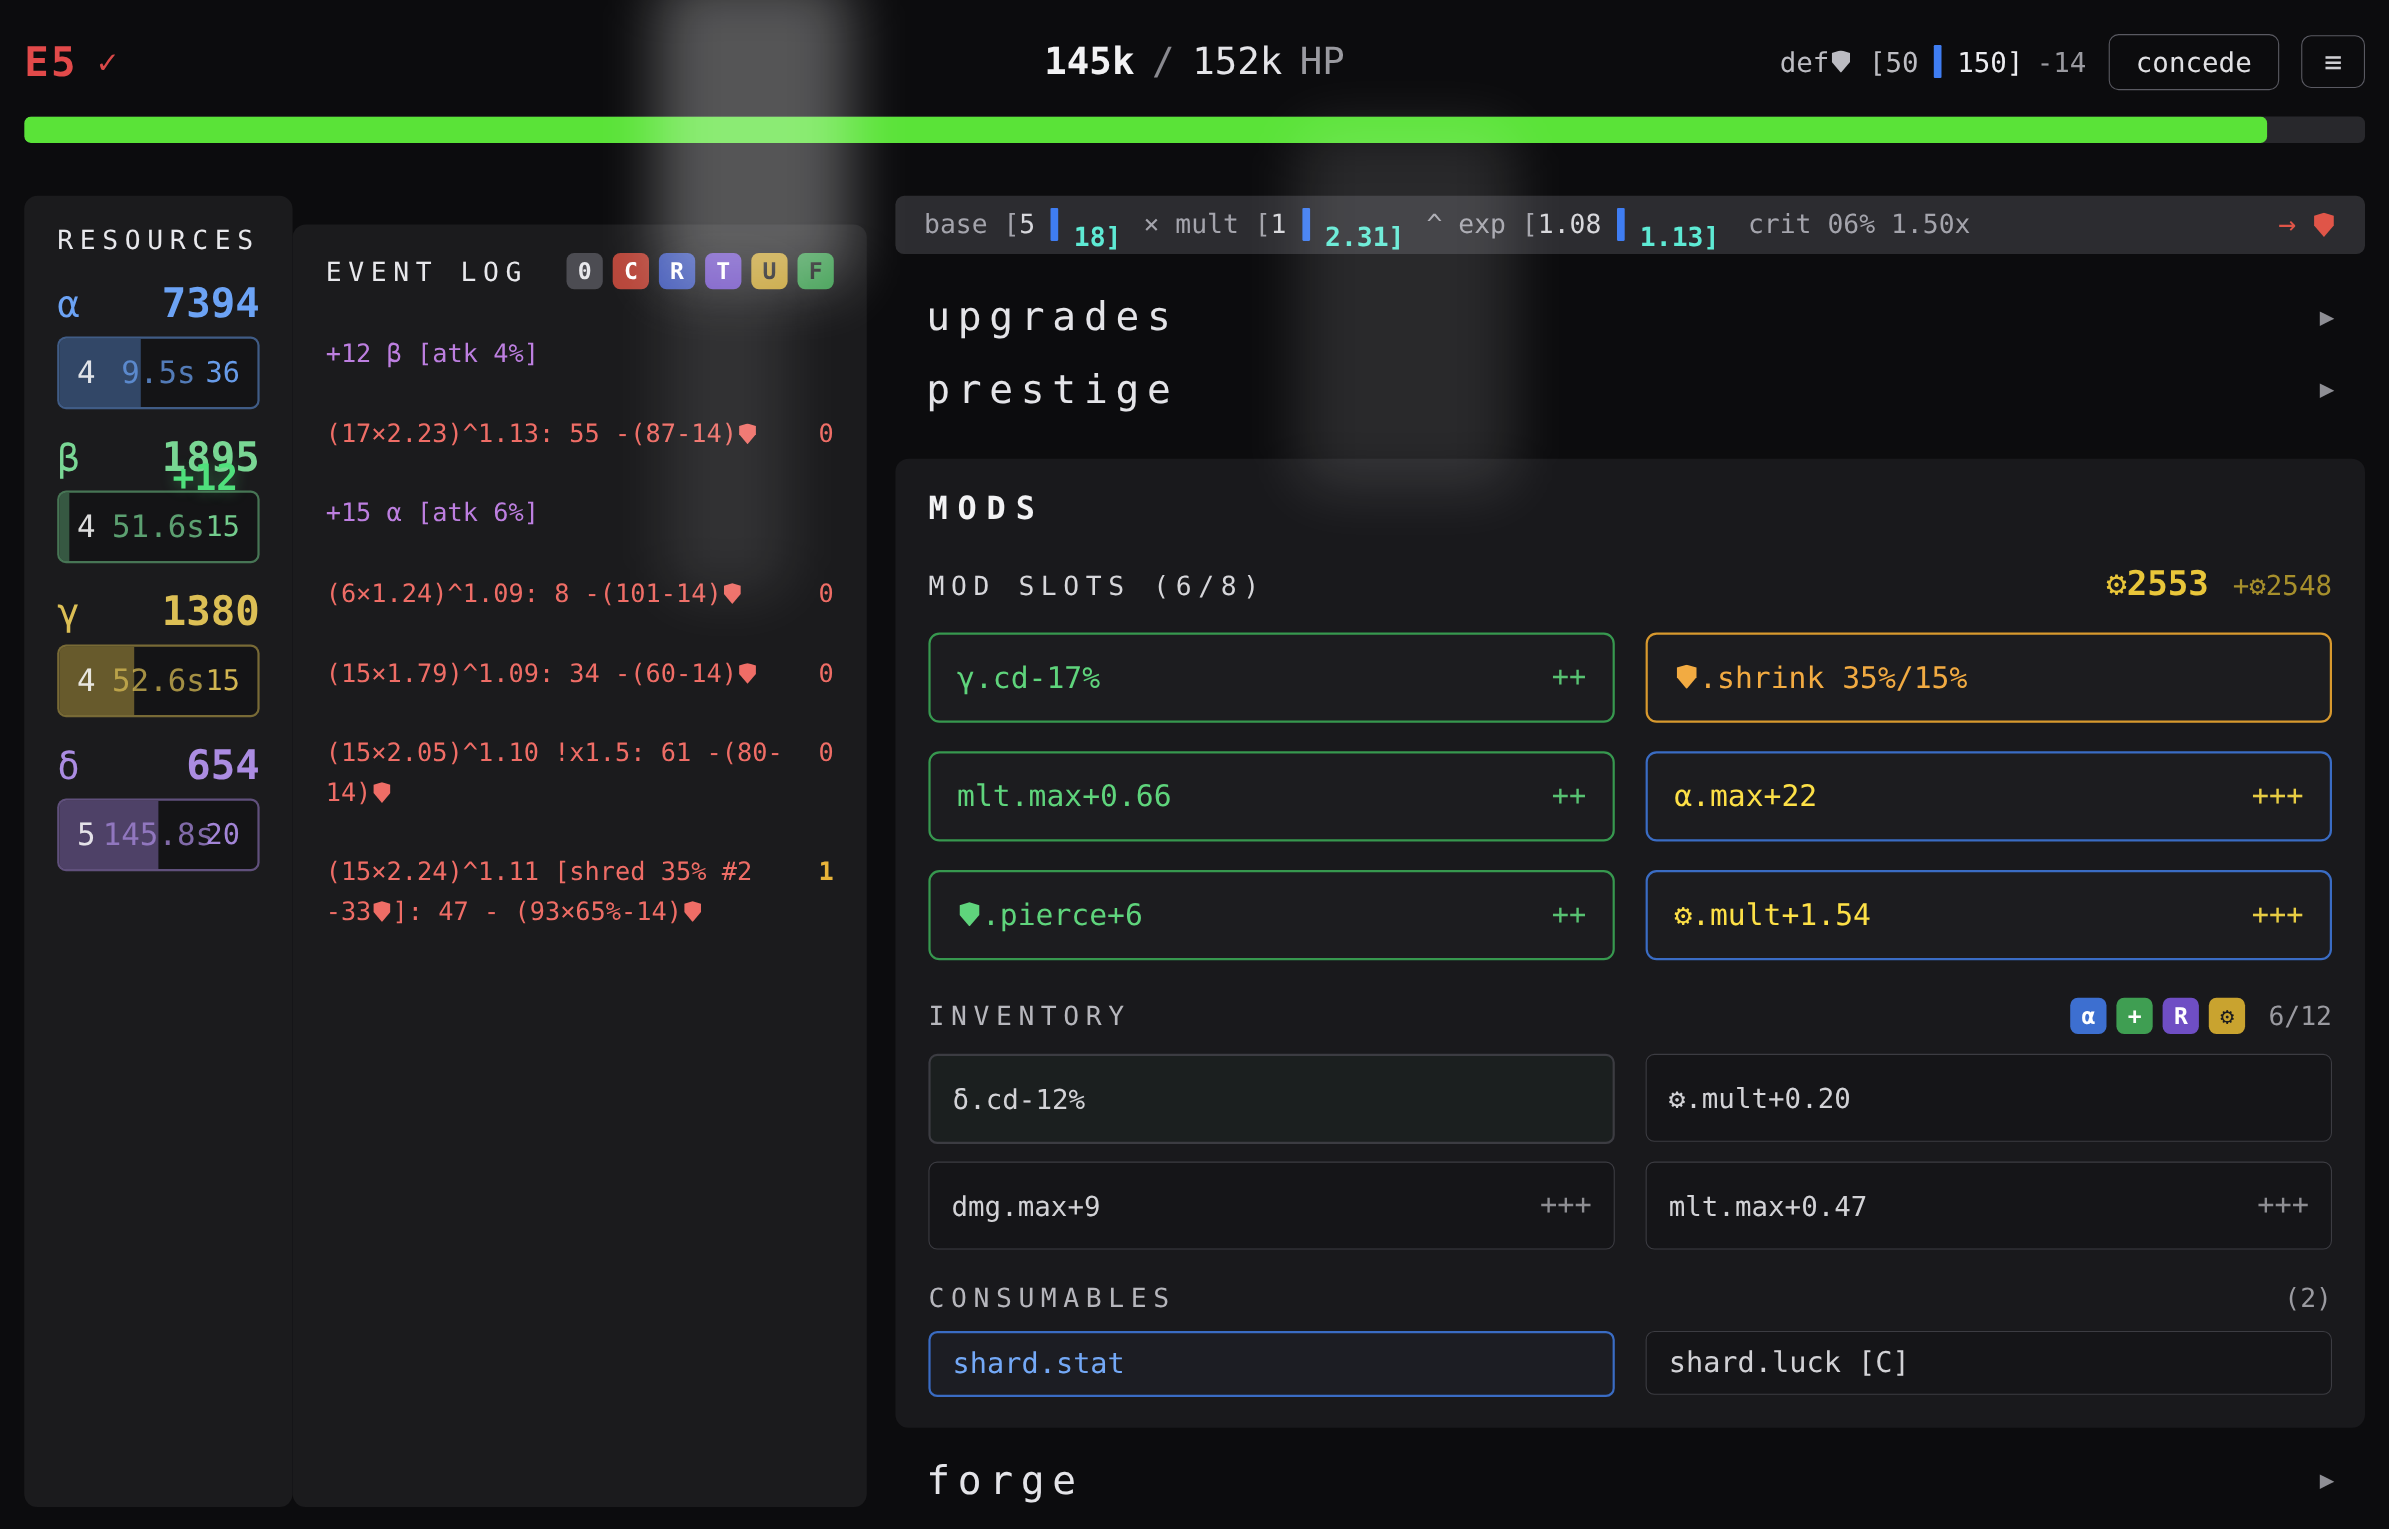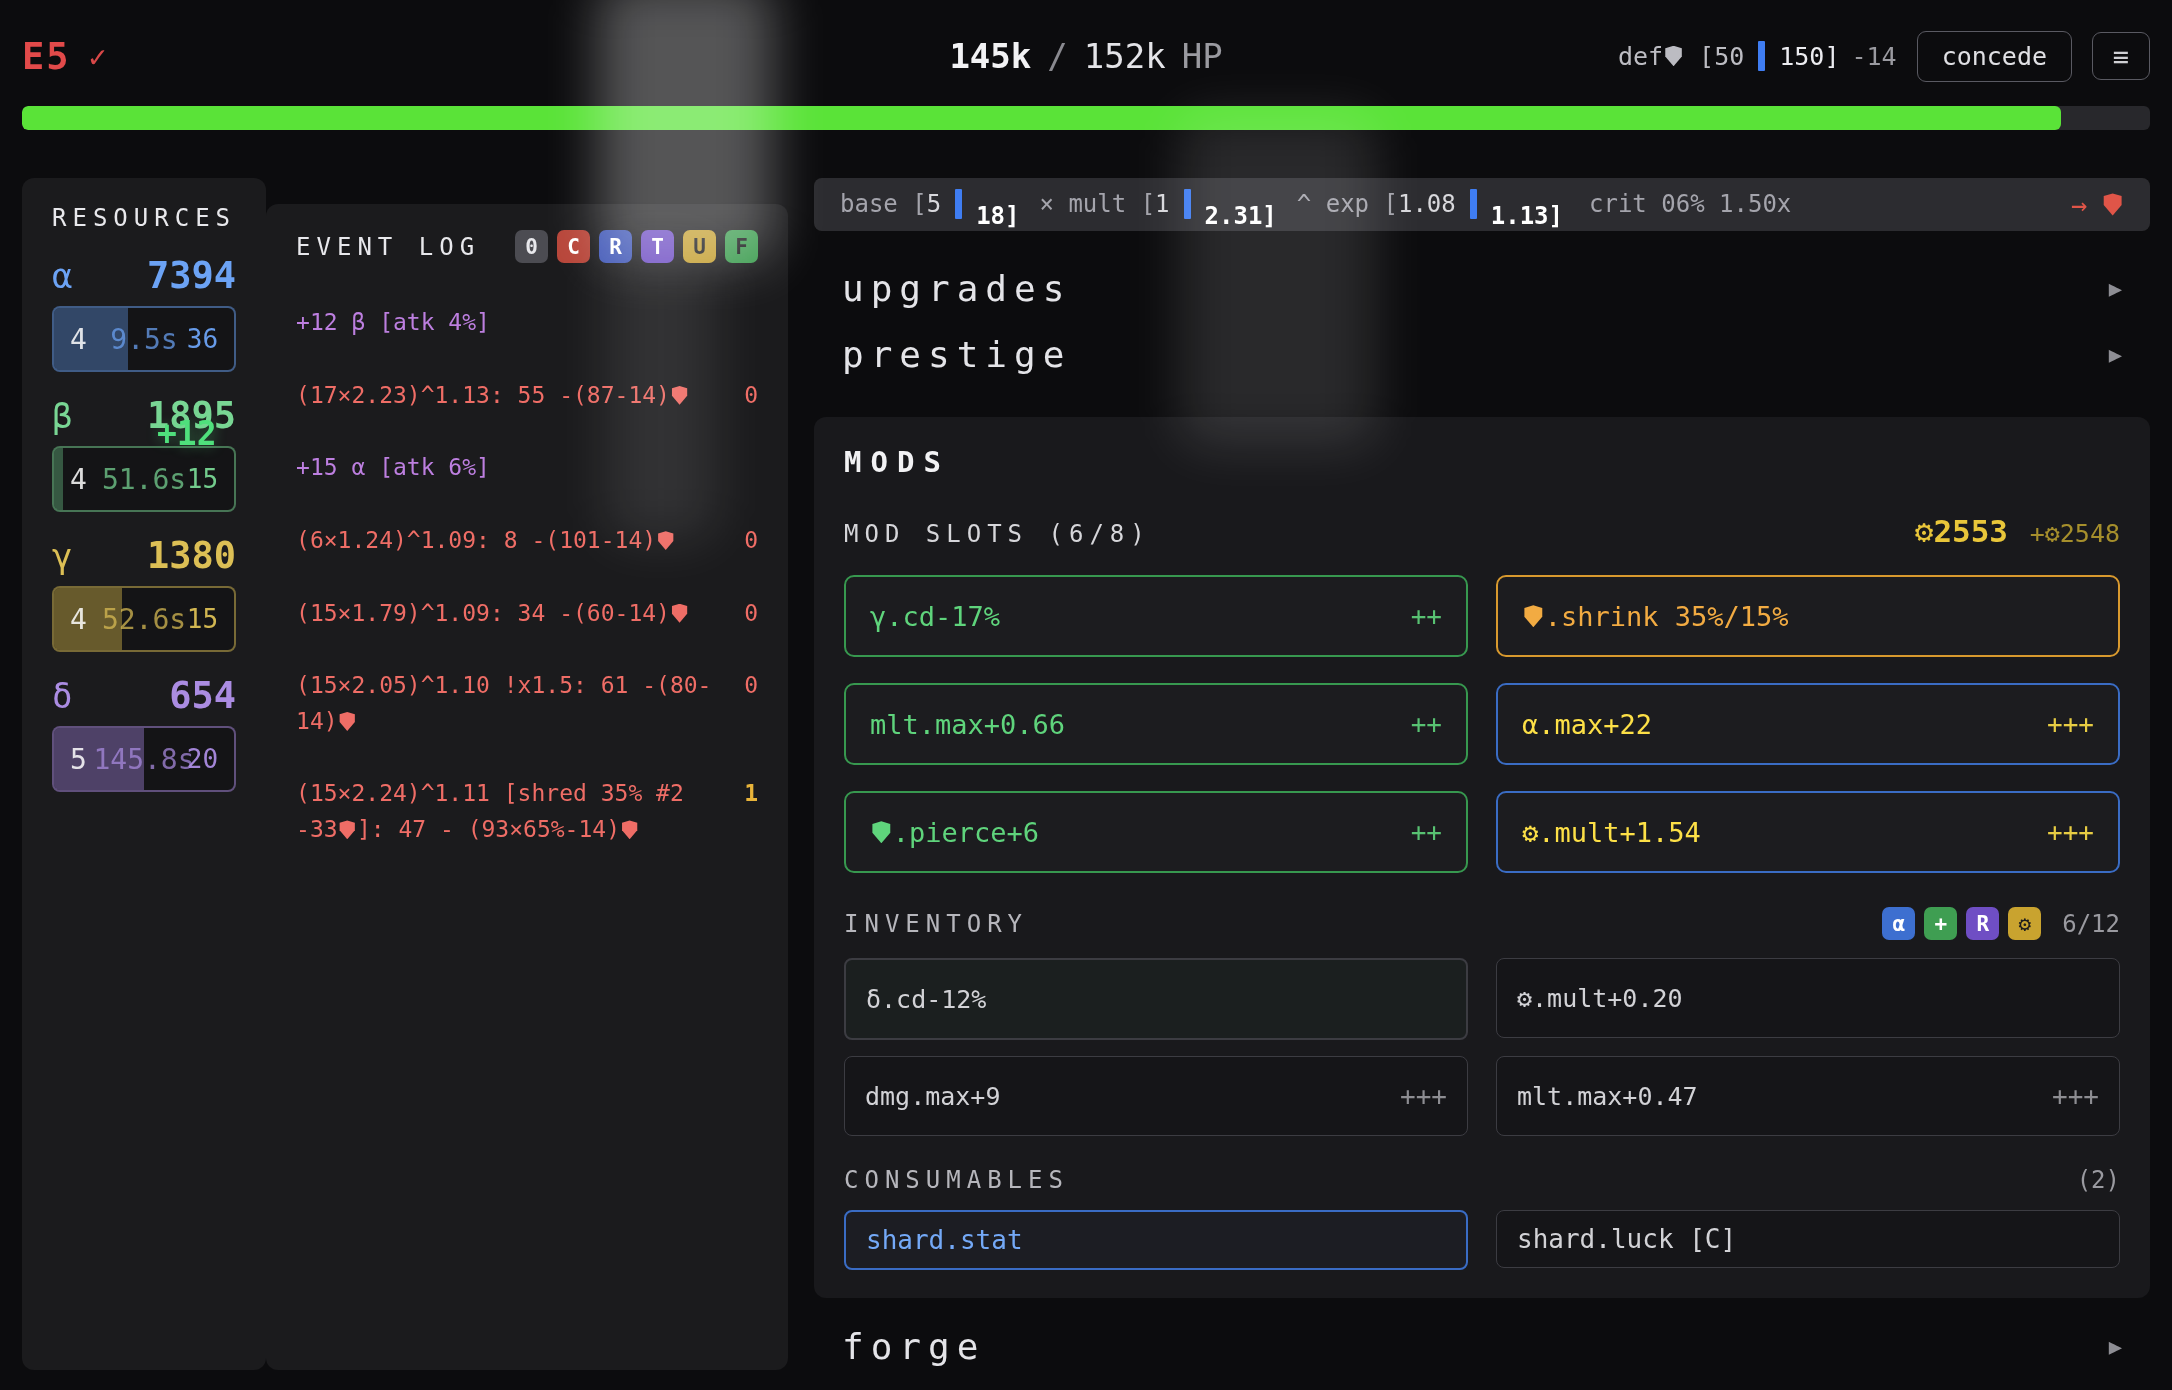--- a/index.html
+++ b/index.html
@@ -75,21 +75,21 @@
   .log-value{min-width:28px;text-align:right;}
   .k-gain{color:#bd7fe0;}
   .k-damage{color:#ef6d66;}
   .v-zero{color:#ef6d66;}
   .v-crit{color:#e8b43a;font-weight:bold;}
   
   .power-bar{height:64px;background:rgba(138,138,148,.26);border-radius:8px;display:flex;
     align-items:center;padding:0 26px;font-size:24px;}
   .pw-label{color:#a4a4ac;white-space:pre;}
   .pw-cur{color:#d8d8dc;white-space:pre;}
-  .pw-max{color:#ffffff;font-weight:bold;white-space:pre;margin-right:20px;margin-top:24px;}
+  .pw-max{color:#5eead4;font-weight:bold;white-space:pre;margin-right:20px;margin-top:24px;}
   .pw-crit{color:#a4a4ac;margin-left:6px;}
   .pw-right{margin-left:auto;display:flex;align-items:center;gap:14px;color:#e05548;font-size:27px;}
   
   .nav-row{display:flex;justify-content:space-between;align-items:center;height:58px;
     padding:0 28px;cursor:pointer;border-radius:10px;}
   .nav-label{font-size:36px;letter-spacing:7px;color:#e4e4e8;}
   .chevron{font-size:22px;color:#8e8e94;}
   
   .mods-panel{margin-top:38px;background:#19191c;border-radius:12px;padding:28px 30px;}
   .mods-title{font-size:29px;font-weight:bold;letter-spacing:9px;color:#f2f2f4;margin-bottom:34px;}

